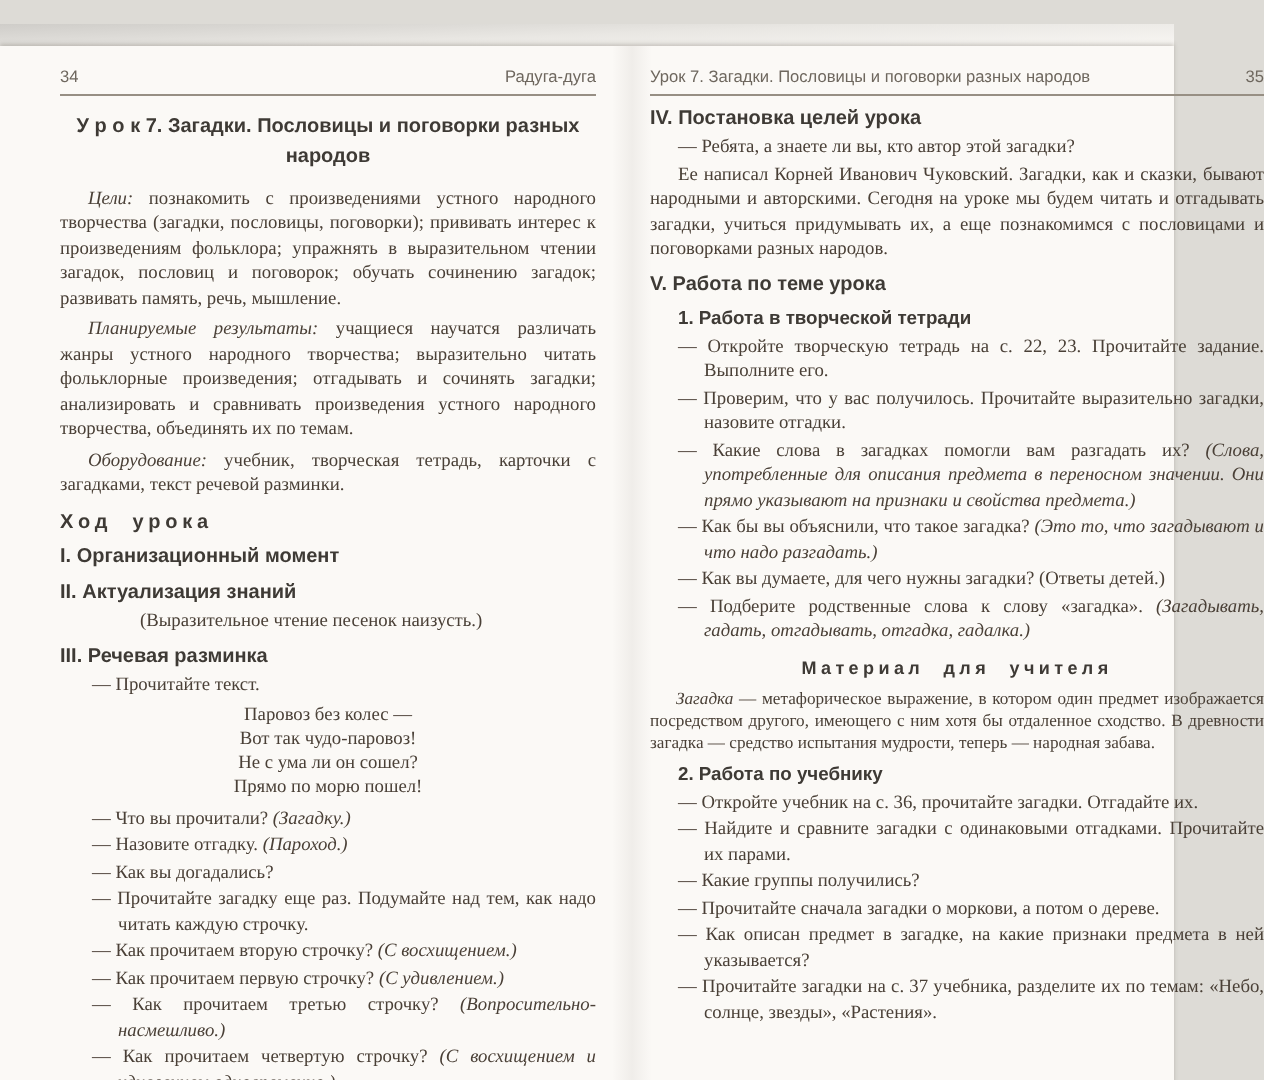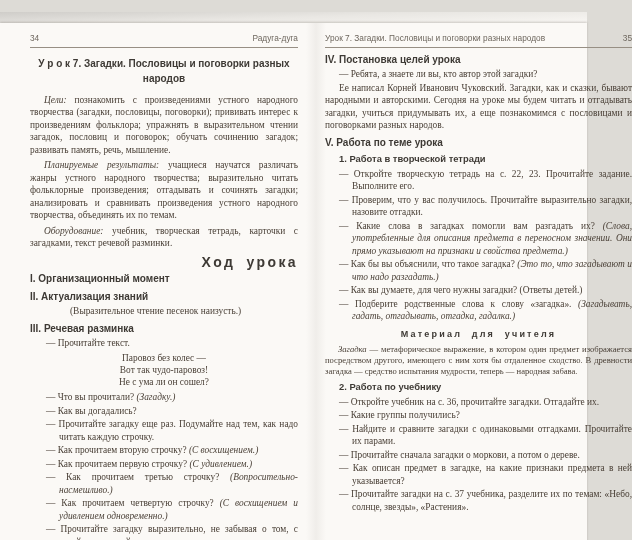--- a/index.html
+++ b/index.html
@@ -53,22 +53,22 @@
     margin: 8px 2px 7px 2px;
   }
   p.intro {
     margin: 0 0 3px 0;
     text-align: justify;
     text-indent: 14px;
   }
   .lead { font-weight: normal; font-style: italic; }
   .mid-heading {
     font-family: "Liberation Sans", sans-serif;
-    font-weight: bold; font-size: 14px; color: #3e3a35;
-    text-align: right;
+    font-weight: bold; font-size: 10px; color: #3e3a35;
+    text-align: left;
     letter-spacing: 2.4px; word-spacing: 5px;
     margin: 6px 0 5px 0;
   }
   .stage-heading {
     font-family: "Liberation Sans", sans-serif;
     font-weight: bold; font-size: 10px; color: #3e3a35;
     margin: 5px 0 2px 0;
   }
   .task-heading {
     font-family: "Liberation Sans", sans-serif;
@@ -134,23 +134,25 @@
       <div class="stage-heading">II. Актуализация знаний</div>
       <div class="note">(Выразительное чтение песенок наизусть.)</div>
 
       <div class="stage-heading">III. Речевая разминка</div>
       <div class="li">— Прочитайте текст.</div>
 
       <div class="verse">
         <div>Паровоз без колес —</div>
         <div>Вот так чудо-паровоз!</div>
         <div>Не с ума ли он сошел?</div>
+        <div>Прямо по морю пошел!</div>
       </div>
 
       <div class="li"><span>— Что вы прочитали? </span><span class="ans">(Загадку.)</span></div>
+      <div class="li"><span>— Назовите отгадку. </span><span class="ans">(Пароход.)</span></div>
       <div class="li"><span>— Как вы догадались?</span></div>
       <div class="li"><span>— Прочитайте загадку еще раз. Подумайте над тем, как надо читать каждую строчку.</span></div>
       <div class="li"><span>— Как прочитаем вторую строчку? </span><span class="ans">(С восхищением.)</span></div>
       <div class="li"><span>— Как прочитаем первую строчку? </span><span class="ans">(С удивлением.)</span></div>
       <div class="li"><span>— Как прочитаем третью строчку? </span><span class="ans">(Вопросительно-насмешливо.)</span></div>
       <div class="li"><span>— Как прочитаем четвертую строчку? </span><span class="ans">(С восхищением и удивлением одновременно.)</span></div>
       <div class="li"><span>— Прочитайте загадку выразительно, не забывая о том, с какой интонацией нужно читать каждую строчку.</span></div>
     </div>
 
     <div class="page page-right">
@@ -173,22 +175,22 @@
       <div class="li"><span>— Как вы думаете, для чего нужны загадки? (Ответы детей.)</span></div>
       <div class="li"><span>— Подберите родственные слова к слову «загадка». </span><span class="ans">(Загадывать, гадать, отгадывать, отгадка, гадалка.)</span></div>
 
       <div class="teacher-heading">Материал для учителя</div>
 
       <p class="teacher"><span class="lead-it">Загадка</span><span> — метафорическое выражение, в котором один предмет изображается посредством другого, имеющего с ним хотя бы отдаленное сходство. В древности загадка — средство испытания мудрости, теперь — народная забава.</span></p>
 
       <div class="task-heading">2. Работа по учебнику</div>
 
       <div class="li"><span>— Откройте учебник на с. 36, прочитайте загадки. Отгадайте их.</span></div>
+      <div class="li"><span>— Найдите и сравните загадки с одинаковыми отгадками. Прочитайте их парами.</span></div>
       <div class="li"><span>— Какие группы получились?</span></div>
-      <div class="li"><span>— Найдите и сравните загадки с одинаковыми отгадками. Прочитайте их парами.</span></div>
       <div class="li"><span>— Прочитайте сначала загадки о моркови, а потом о дереве.</span></div>
       <div class="li"><span>— Как описан предмет в загадке, на какие признаки предмета в ней указывается?</span></div>
       <div class="li"><span>— Прочитайте загадки на с. 37 учебника, разделите их по темам: «Небо, солнце, звезды», «Растения».</span></div>
 
     </div>
 
     <div class="gutter"></div>
   </div>
 </div>
 

